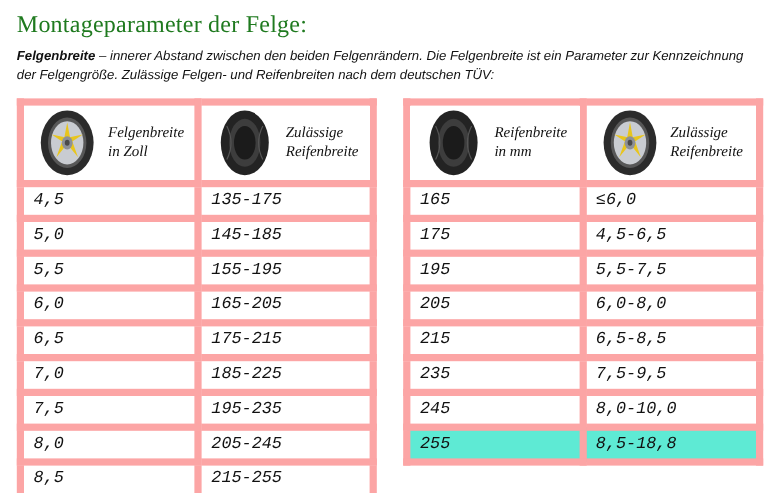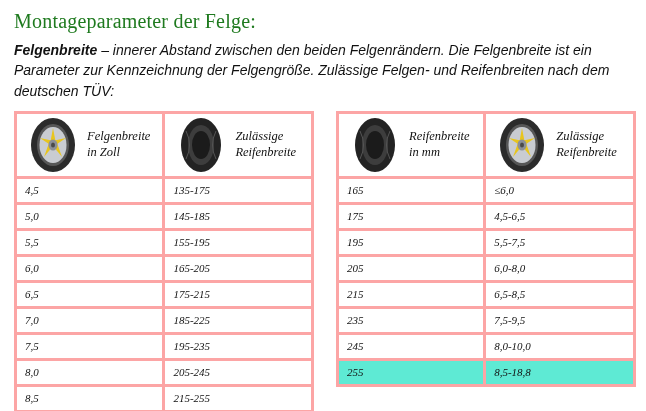--- a/index.html
+++ b/index.html
@@ -24,21 +24,21 @@
   .title {
     font-family: "Liberation Serif", serif;
     font-size: 20px;
     font-weight: normal;
     color: #1f7a1f;
     margin: 2px 0 7px 4px;
     letter-spacing: 0.2px;
   }
   .intro {
     font-family: "Liberation Sans", sans-serif;
-    font-size: 14px;
+    font-size: 11px;
     font-style: italic;
     color: #111111;
     line-height: 1.45;
     margin: 0 4px 10px 4px;
   }
   .intro b {
     font-weight: bold;
     font-style: italic;
   }
   .tables {
@@ -46,21 +46,21 @@
     flex-direction: row;
     align-items: flex-start;
     gap: 22px;
     margin-left: 4px;
   }
   table {
     border-collapse: collapse;
     table-layout: fixed;
   }
   td, th {
-    border: 3px solid #fca5a5;
+    border: 6px solid #fca5a5;
     padding: 0;
     vertical-align: middle;
   }
   .hdr-cell {
     height: 62px;
     background: #ffffff;
     position: relative;
     padding: 0 8px;
   }
   .hdr-inner {
@@ -71,22 +71,22 @@
   }
   .hdr-text {
     font-family: "Liberation Serif", serif;
     font-style: italic;
     font-size: 12.5px;
     color: #111111;
     line-height: 1.25;
     padding-left: 6px;
   }
   .data-cell {
-    font-family: Liberation Serif, serif;
-    font-size: 11px;
+    font-family: Liberation Mono, monospace;
+    font-size: 14px;
     font-style: italic;
     color: #111111;
     height: 23px;
     padding: 0 8px;
     background: #ffffff;
     margin-left: 24px;
   }
   .t1 .c1 { width: 140px; }
   .t1 .c2 { width: 148px; }
   .t2 .c1 { width: 140px; }

